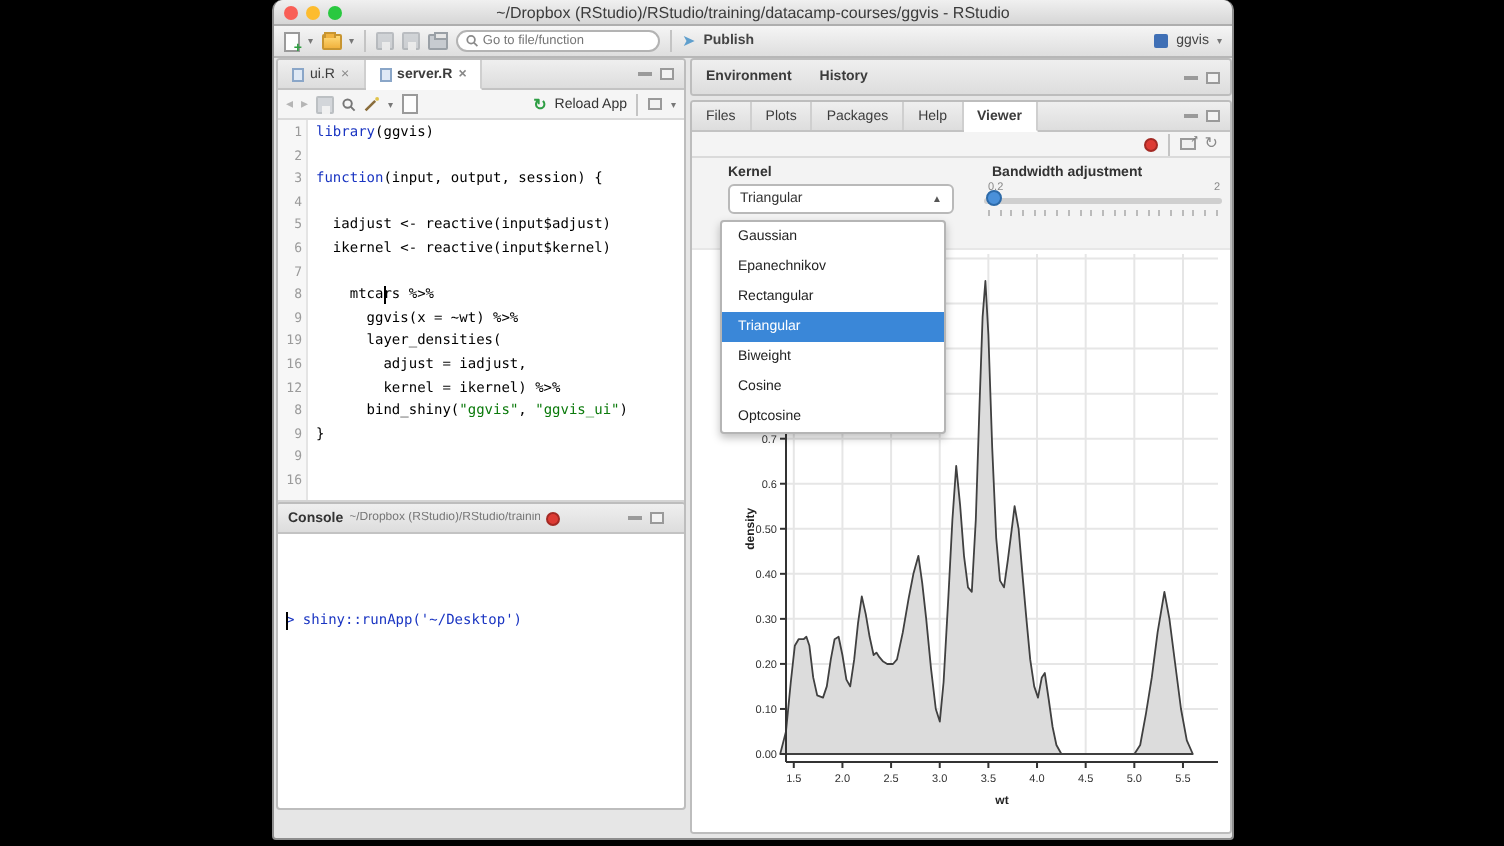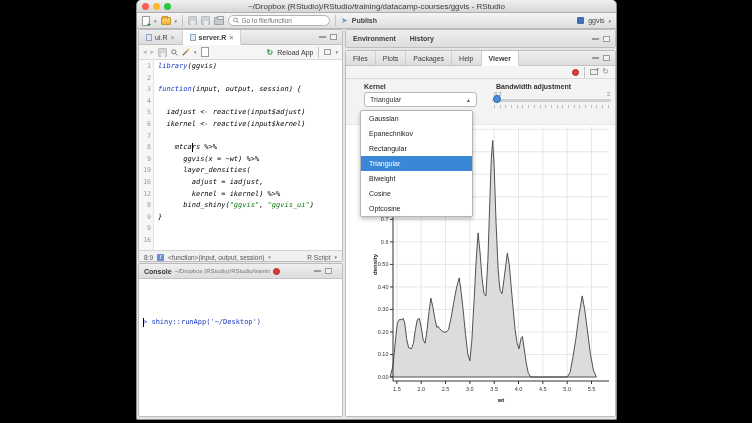--- a/index.html
+++ b/index.html
@@ -54,31 +54,31 @@
   
   #source-pane { left:1px; top:29px; width:205px; height:233px; }
   #src-toolbar { height:15px; background:#f5f5f5; border-bottom:1px solid #dadada;
     display:flex; align-items:center; gap:4px; padding:0 4px; font-size:7px; color:#666; }
   .nav-arrow { color:#b5b5b5; font-size:7px; }
   .reload-icon { color:var(--reload_green); font-weight:bold; font-size:8px; }
   #code-wrap { position:relative; display:flex; height:190px; background:#fff;
     font-family:"DejaVu Sans Mono", monospace; font-size:7px; line-height:11.6px; }
   #gutter { width:15px; background:#f7f7f7; border-right:1px solid #e4e4e4; color:#9b9b9b;
     text-align:right; padding:1px 2px 0 0; font-size:6.5px; }
-  #code-lines { padding:1px 0 0 4px; white-space:pre; color:#000;font-style:italic; }
+  #code-lines { padding:1px 0 0 4px; white-space:pre; color:#000; }
   .seg-k { color:var(--keyword_blue); }
   .seg-s { color:var(--string_green); }
   #code-cursor { position:absolute; width:1px; height:9px; background:#000; }
   #src-status { height:13px; background:#f0f0f0; border-top:1px solid #d4d4d4;
     display:flex; align-items:center; gap:4px; padding:0 5px; font-size:6.5px; color:#555; }
   .scope-icon { width:7px; height:7px; background:#6c8fd6; border-radius:1px; color:#fff;
     font-size:5.5px; line-height:7px; text-align:center; font-style:italic; }
 
   
-  #console-pane { left:1px; top:263px; width:205px; height:154px; }
+  #console-pane { left:1px; top:251px; width:205px; height:154px; }
   #console-header { height:15px; background:linear-gradient(#efefef,#dddddd); border-bottom:1px solid #c3c3c3;
     display:flex; align-items:center; gap:3px; padding:0 5px; font-size:7px; }
   #console-title { font-weight:bold; color:#333; }
   #console-path { font-size:6px; color:#777; white-space:nowrap; overflow:hidden; max-width:95px; }
   .stop-dot { width:7px; height:7px; border-radius:50%; background:var(--stop_red); border:1px solid #a32a24; }
   #console-body { position:relative; padding:3px 4px; font-family:"DejaVu Sans Mono", monospace;
     font-size:7px; line-height:11.5px; white-space:pre; }
   .con-cmd { color:var(--console_command); }
   .con-msg { color:var(--console_message); }
   #console-cursor { position:absolute; left:4px; width:1px; height:9px; background:#000; }

